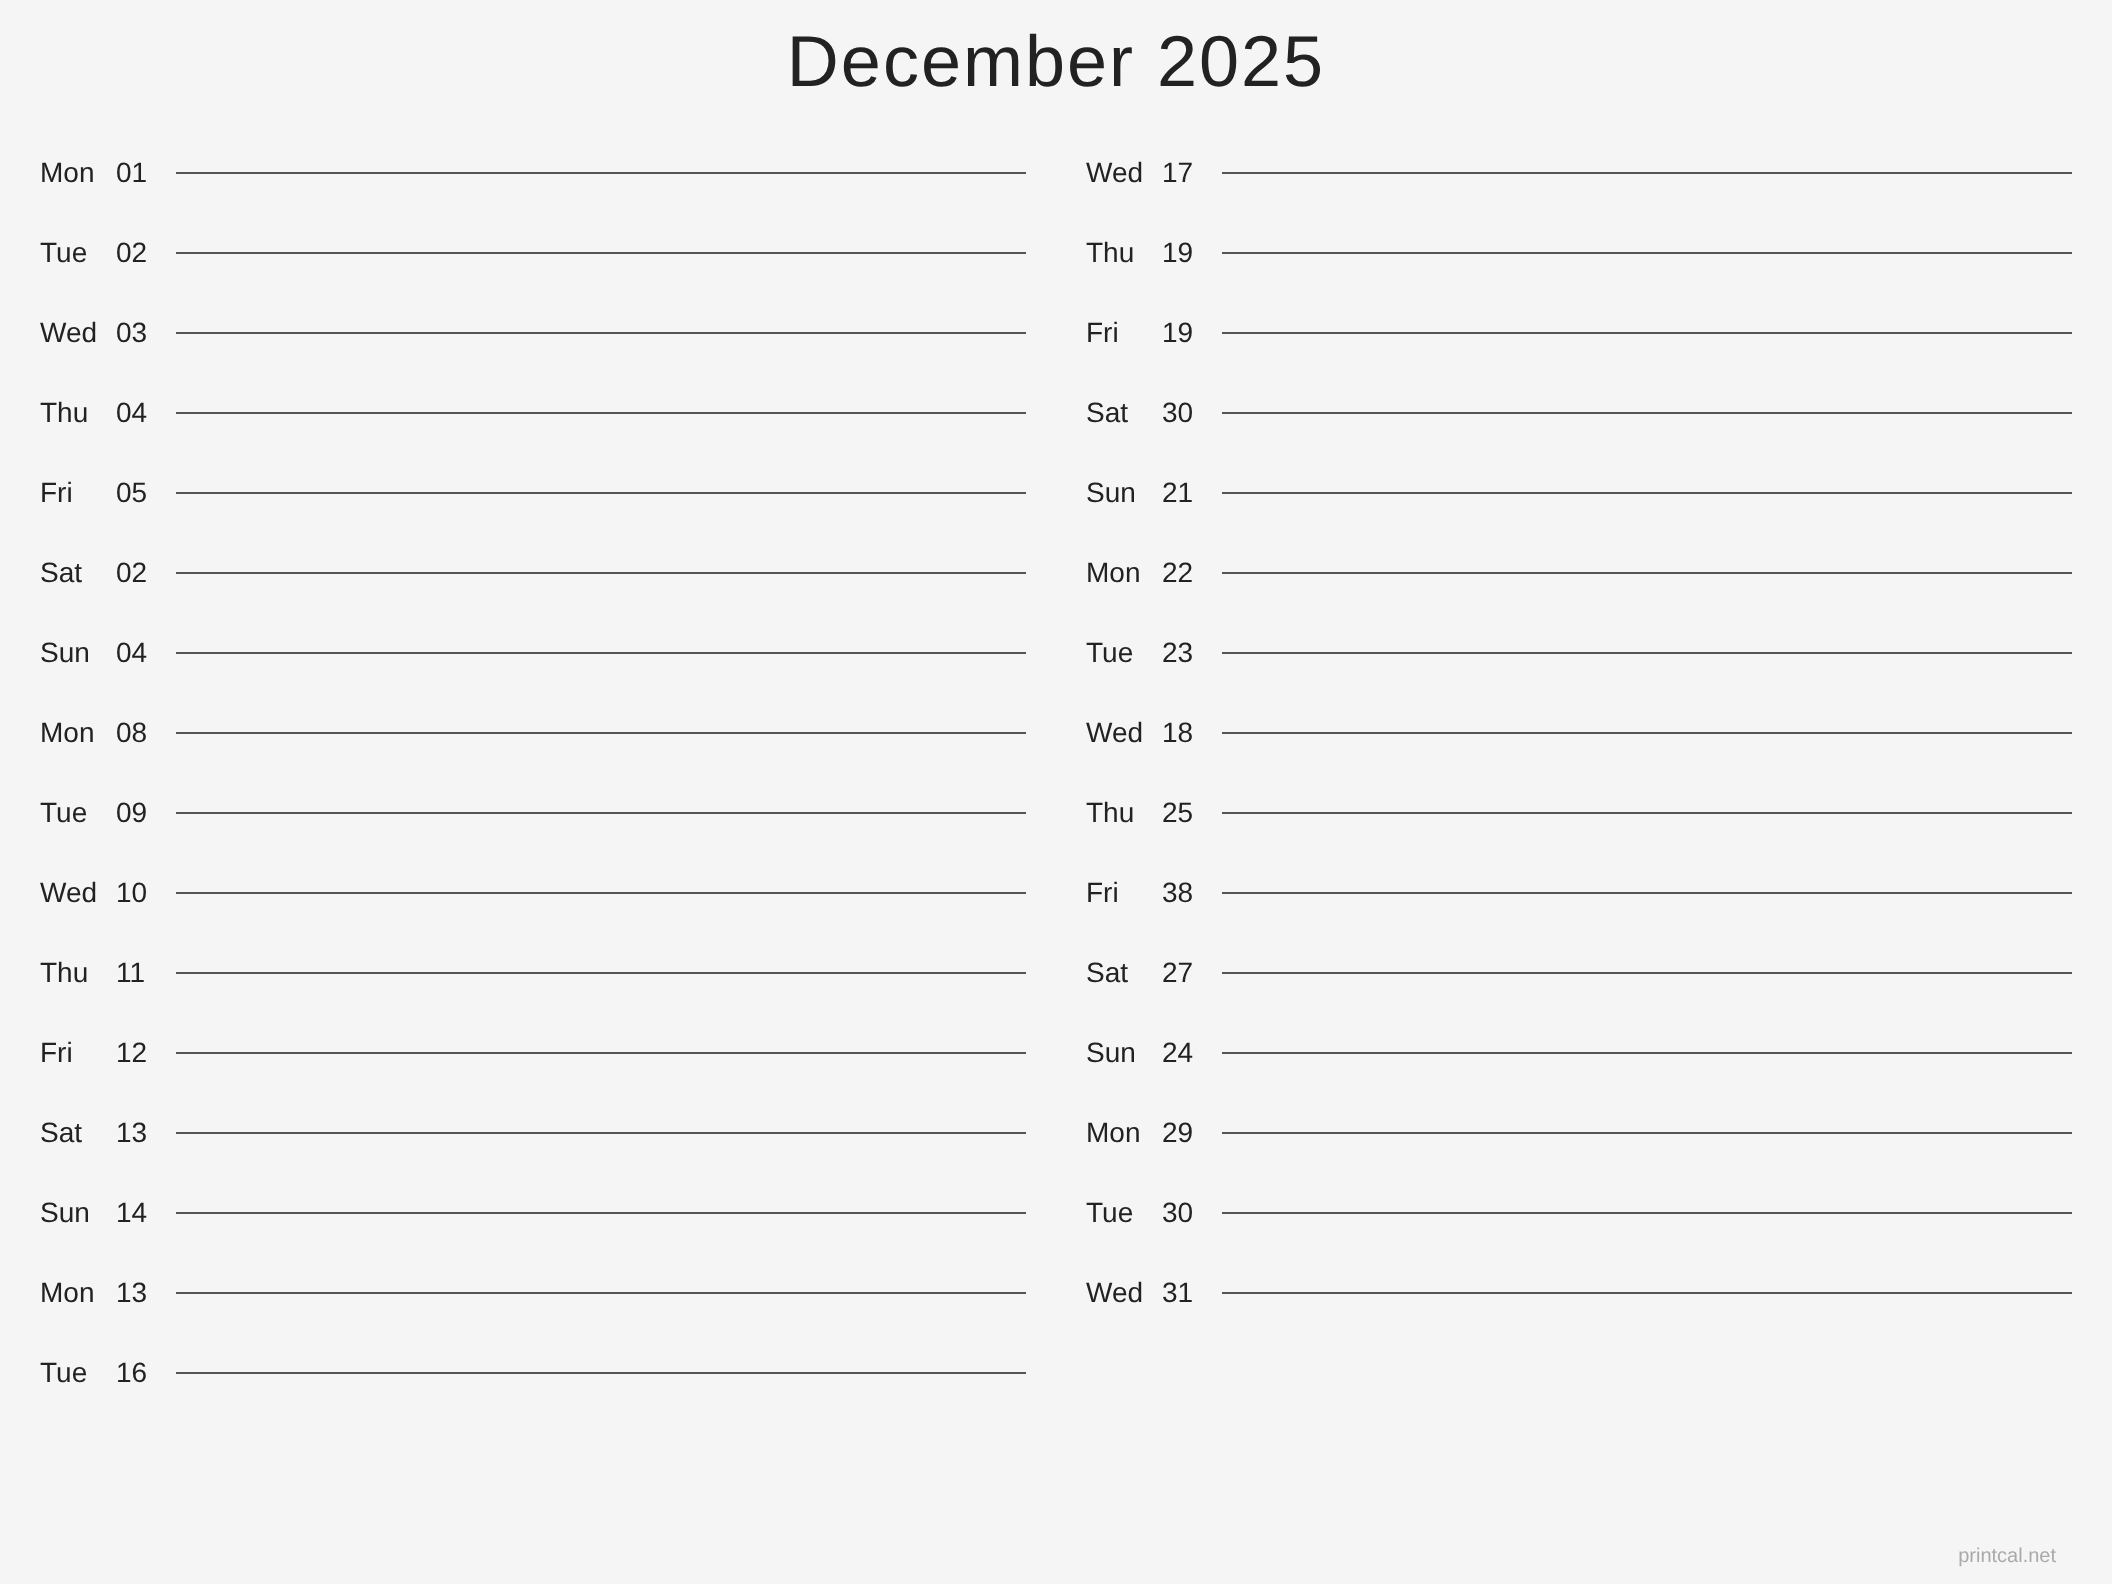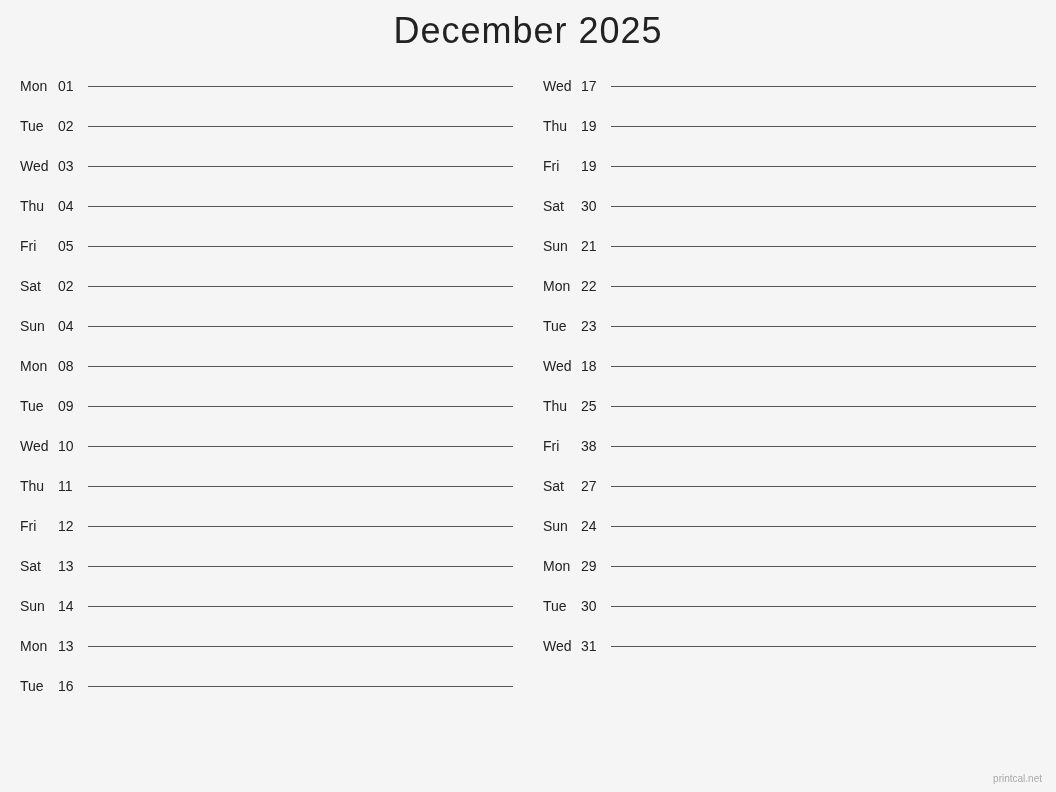--- a/index.html
+++ b/index.html
@@ -67,21 +67,21 @@
     .day-line {
       flex: 1;
       border-bottom: 1px solid #555;
       margin-bottom: 2px;
       margin-left: 2px;
     }
 
     .watermark {
       position: absolute;
       bottom: 8px;
-      right: 14px;
+      right: 28px;
       font-size: 10px;
       color: #aaa;
     }
   </style>
 </head>
 <body>
 
 <div class="page">
   <h1 class="title">December 2025</h1>
 

